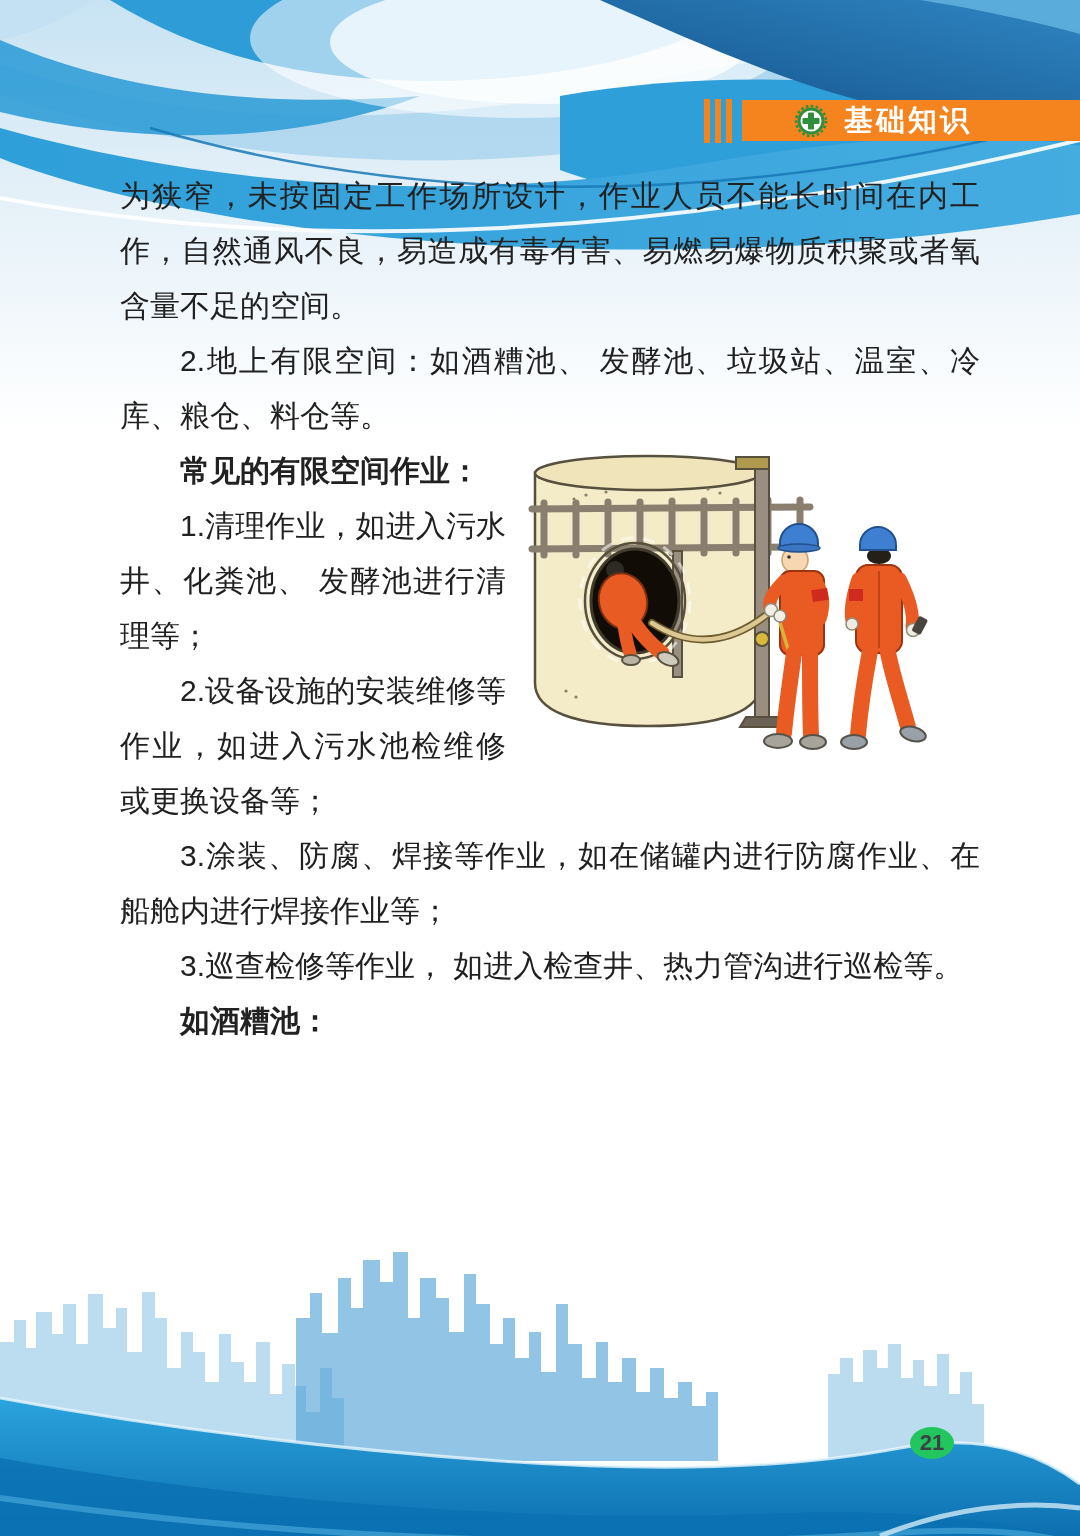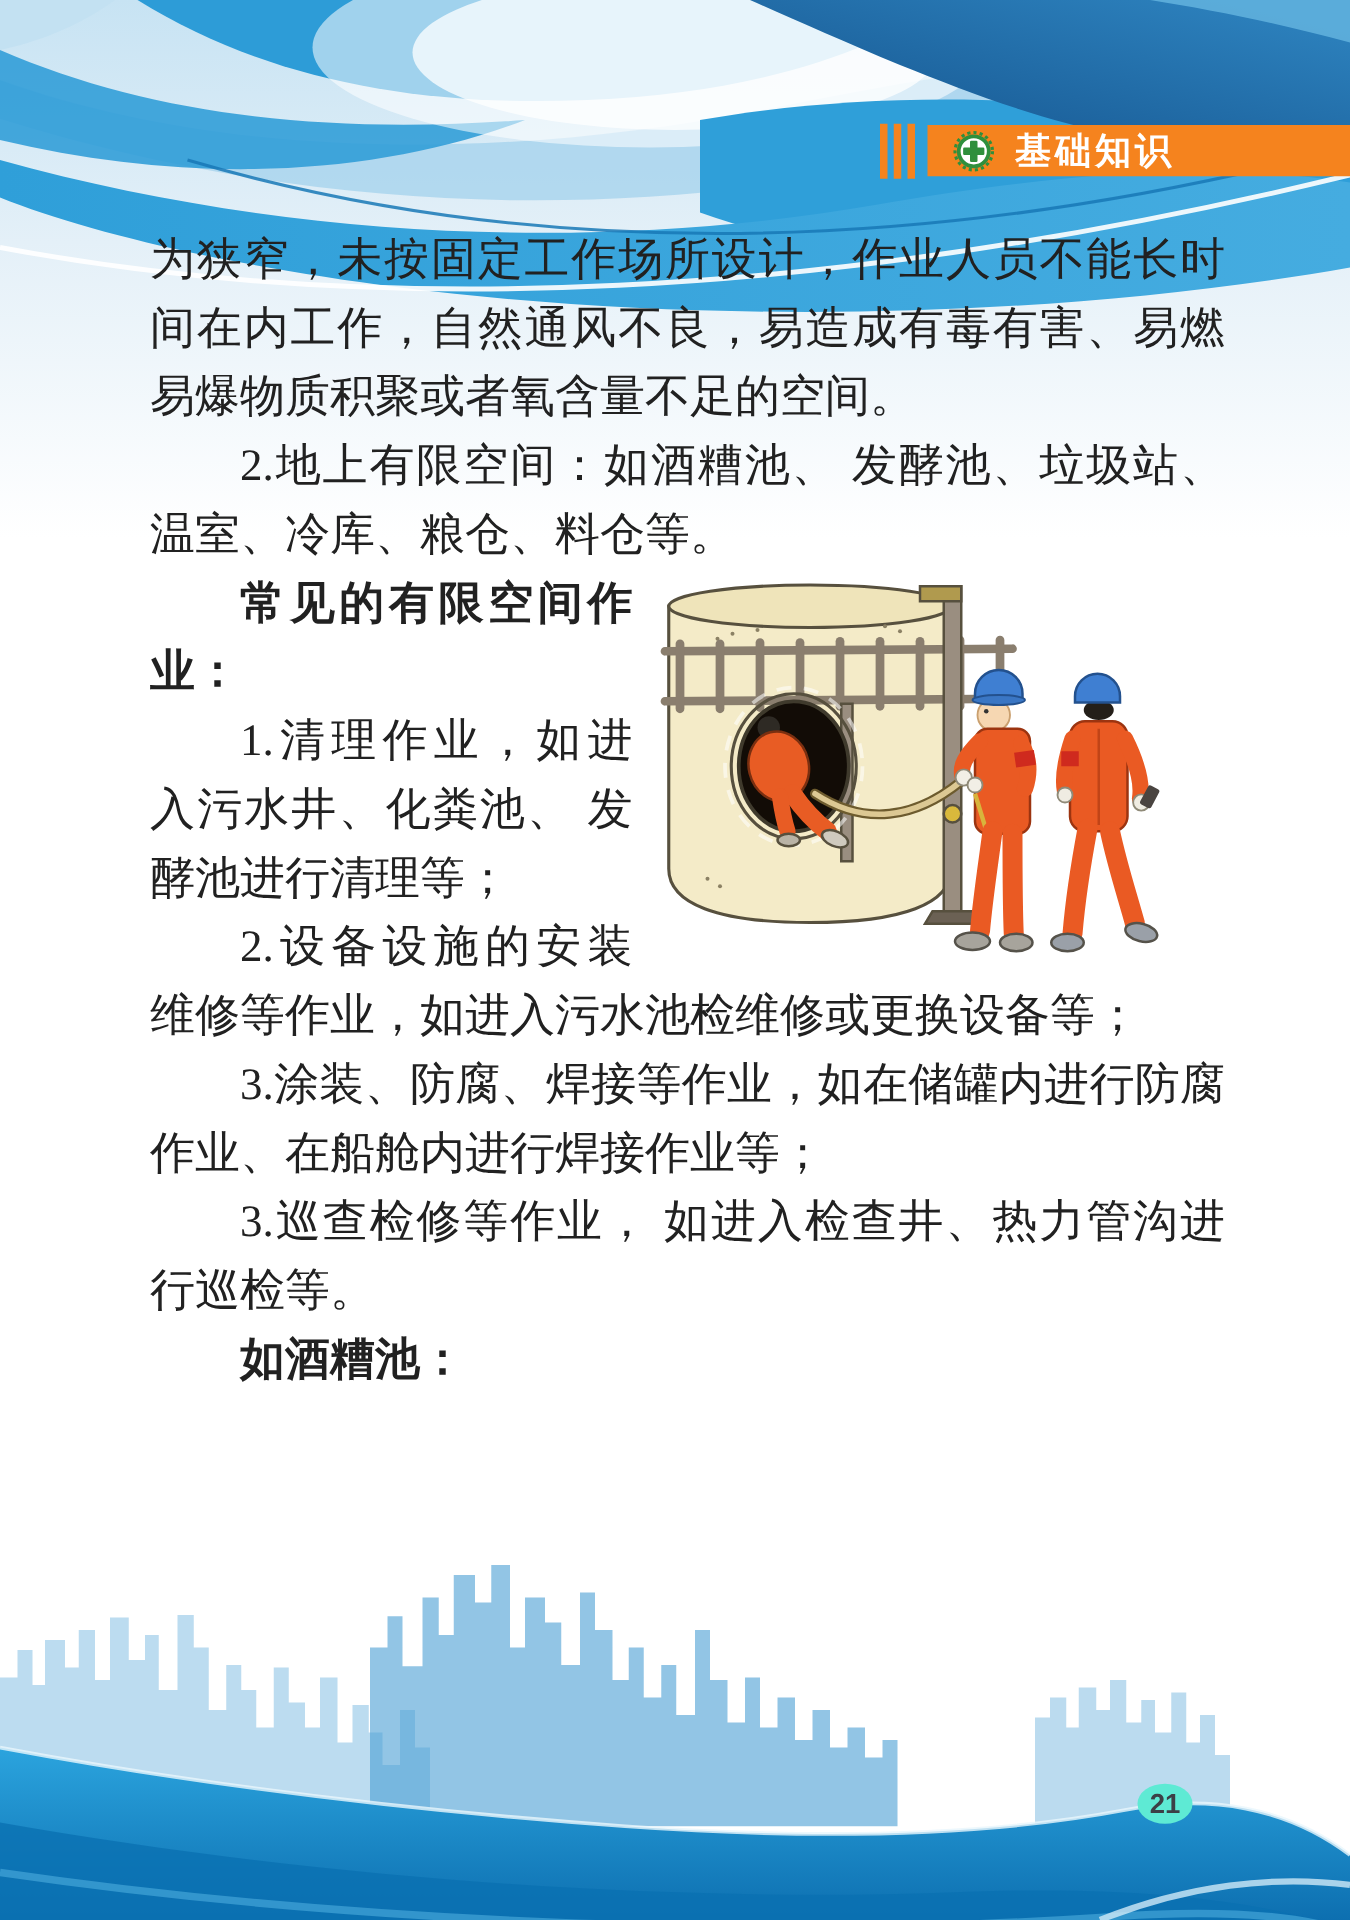--- a/index.html
+++ b/index.html
@@ -6,39 +6,39 @@
   html,body { background:#ffffff; }
   .page {
     position:relative; width:1080px; height:1536px; overflow:hidden;
     background:#ffffff; font-family:"Liberation Sans","DejaVu Sans",sans-serif;
   }
   svg { display:block; }
   
   .header-waves { position:absolute; top:0; left:0; z-index:0; }
   .header-bar {
     position:absolute; top:100px; left:742px; width:338px; height:41px;
-    display:flex; align-items:center; padding-left:20px; gap:16px; z-index:2;
+    display:flex; align-items:center; padding-left:52px; gap:16px; z-index:2;
   }
   .header-ticks { position:absolute; top:99px; left:704px; display:flex; gap:5px; z-index:2; }
   .header-ticks i { display:block; width:6px; height:44px; }
   .header-title { color:#ffffff; font-size:29px; font-weight:700; letter-spacing:3px; }
   
   .content {
-    position:absolute; top:180px; left:120px; width:860px; z-index:3;
-    font-size:36px; line-height:55px; color:#212121; text-align:justify;font-family:Liberation Serif, serif;
+    position:absolute; top:168px; left:120px; width:860px; z-index:3;
+    font-size:30px; line-height:55px; color:#212121; text-align:justify;
   }
   .para { text-indent:2em; }
   .para.first { text-indent:0; }
   .heading { text-indent:2em; font-weight:700; }
   .illu { float:right; width:468px; height:326px; margin-left:6px; }
   
   .footer-art { position:absolute; left:0; bottom:0; z-index:1; }
   .page-badge {
     position:absolute; left:910px; top:1427px; width:44px; height:32px; z-index:4;
-    background:#5eead4; border-radius:50%; text-align:center; line-height:32px;
+    background:#22c55e; border-radius:50%; text-align:center; line-height:32px;
     font-size:22px; font-weight:700; color:#3c4046;
   }
 </style>
 </head>
 <body>
 
 <div class="page">
 
   <svg class="header-waves" width="1080" height="430" viewBox="0 0 1080 430">
     <defs>

